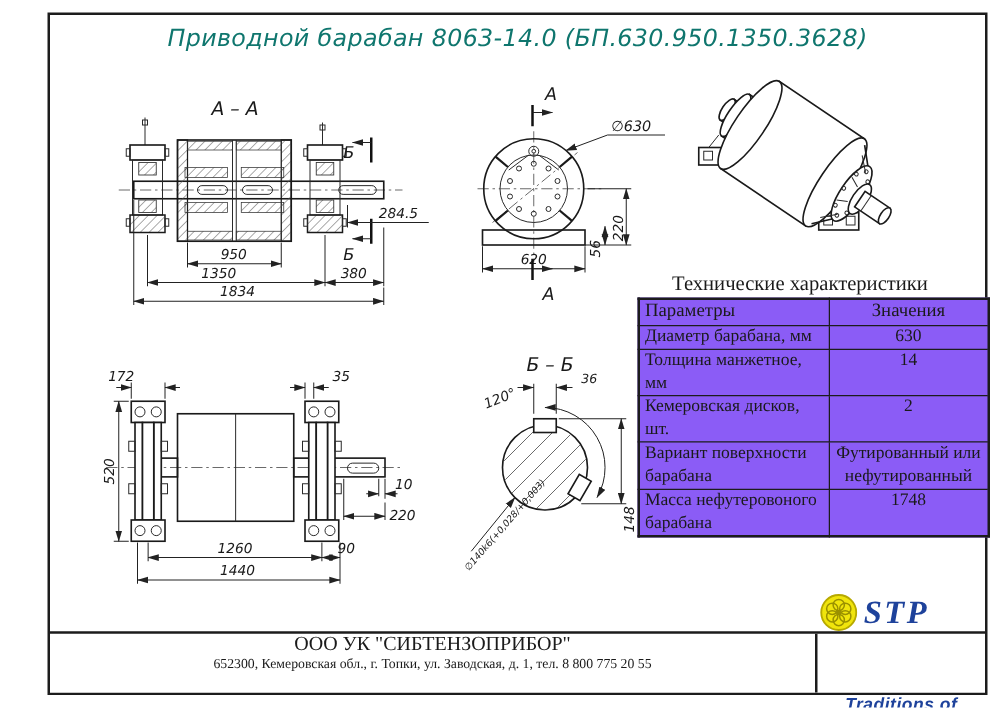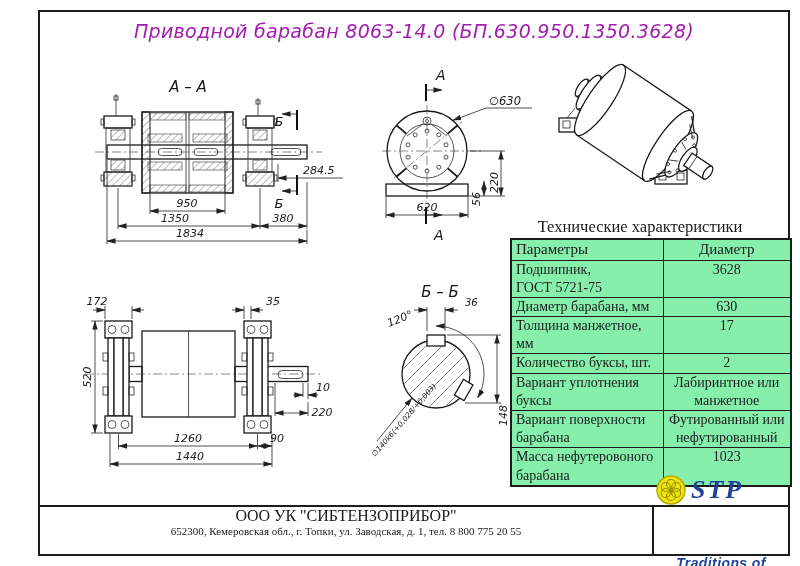--- a/index.html
+++ b/index.html
@@ -1,36 +1,36 @@
 <!DOCTYPE html>
 <html><head>
 <meta charset="utf-8">
 <style>
   html,body{margin:0;padding:0;}
   body{width:800px;height:566px;position:relative;background:#ffffff;font-family:"Liberation Serif",serif;color:#1a1a1a;}
   .frame{position:absolute;left:38px;top:10px;width:748px;height:542px;border:2px solid #1c1c1c;background:#fff;}
   .drawing-title{position:absolute;left:0;right:0;top:8px;text-align:center;
-    font-family:"DejaVu Sans",sans-serif;font-style:italic;font-size:19px;letter-spacing:.3px;color:#a21caf;}
+    font-family:"DejaVu Sans",sans-serif;font-style:italic;font-size:19px;letter-spacing:.3px;color:#0f766e;}
   svg.view{position:absolute;overflow:visible;}
   #view-aa{left:30px;top:60px;}
   #view-front{left:330px;top:48px;}
   #view-iso{left:505px;top:48px;}
   #view-plan{left:30px;top:271px;}
   #view-bb{left:315px;top:271px;}
   
   .ol{fill:none;stroke:#1a1a1a;stroke-width:1.3px;}
   .wf{fill:#fff;stroke:#1a1a1a;stroke-width:1.3px;}
   .tl{fill:none;stroke:#2a2a2a;stroke-width:.8px;}
   .cl{fill:none;stroke:#555;stroke-width:.7px;stroke-dasharray:9 3 2 3;}
   .dm{fill:none;stroke:#222;stroke-width:.8px;}
   .sp{fill:none;stroke:#1a1a1a;stroke-width:1.8px;}
   text.xt{font-family:"DejaVu Sans",sans-serif;font-style:italic;fill:#1a1a1a;}
   
   .tbl-title{position:absolute;left:460px;top:205px;width:280px;text-align:center;font-size:16.5px;}
-  table.specs{position:absolute;left:470px;top:226px;width:280px;border-collapse:collapse;table-layout:fixed;background:#86efac;border:2px solid #1c1c1c;}
+  table.specs{position:absolute;left:470px;top:226px;width:280px;border-collapse:collapse;table-layout:fixed;background:#8b5cf6;border:2px solid #1c1c1c;}
   table.specs th,table.specs td{border:1.5px solid #1c1c1c;font-size:14px;line-height:1.3;padding:0 4px;vertical-align:top;white-space:pre-line;font-weight:normal;}
   table.specs th{font-size:15px;}
   table.specs .c{text-align:center;}
   table.specs .l{text-align:left;}
   tr.rh{height:17px;} tr.rt{height:36px;} tr.rs{height:15px;margin-top:11px;}
   
   .footer{position:absolute;left:0;right:0;bottom:0;height:47px;border-top:2px solid #1c1c1c;display:flex;background:#fff;}
   .footer-info{width:612px;text-align:center;padding-top:1px;}
   .f-line1{font-size:16px;line-height:16px;}
   .f-line2,.f-line3{font-size:11px;line-height:15px;}
@@ -389,55 +389,44 @@
 
   <div class="tbl-title">Технические характеристики</div>
   <table class="specs">
     <colgroup>
         <col style="width:152px">
         <col style="width:128px">
       </colgroup>
     <tbody>
         <tr class="rh">
       <th class="l">Параметры</th>
-      <th class="c">Диаметр</th>
+      <th class="c">Значения</th>
     </tr>
-    <tr class="rt">
-          <td class="l">Подшипник,
-ГОСТ 5721-75</td>
-          <td class="c">3628</td>
-        </tr>
     <tr class="rs">
           <td class="l">Диаметр барабана, мм</td>
           <td class="c">630</td>
         </tr>
     <tr class="rs">
           <td class="l">Толщина манжетное, мм</td>
-          <td class="c">17</td>
+          <td class="c">14</td>
         </tr>
     <tr class="rs">
-          <td class="l">Количество буксы, шт.</td>
+          <td class="l">Кемеровская дисков, шт.</td>
           <td class="c">2</td>
-        </tr>
-    <tr class="rt">
-          <td class="l">Вариант уплотнения
-буксы</td>
-          <td class="c">Лабиринтное или
-манжетное</td>
         </tr>
     <tr class="rt">
           <td class="l">Вариант поверхности
 барабана</td>
           <td class="c">Футированный или
 нефутированный</td>
         </tr>
     <tr class="rt">
           <td class="l">Масса нефутеровоного
 барабана</td>
-          <td class="c">1023</td>
+          <td class="c">1748</td>
         </tr>
   </tbody>
     </table>
 
   <div class="footer">
     <div class="footer-info">
       <div class="f-line1">ООО УК "СИБТЕНЗОПРИБОР"</div>
       <div class="f-line2">652300, Кемеровская обл., г. Топки, ул. Заводская, д. 1, тел. 8 800 775 20 55</div>
     </div>
     <div class="logo-box">

